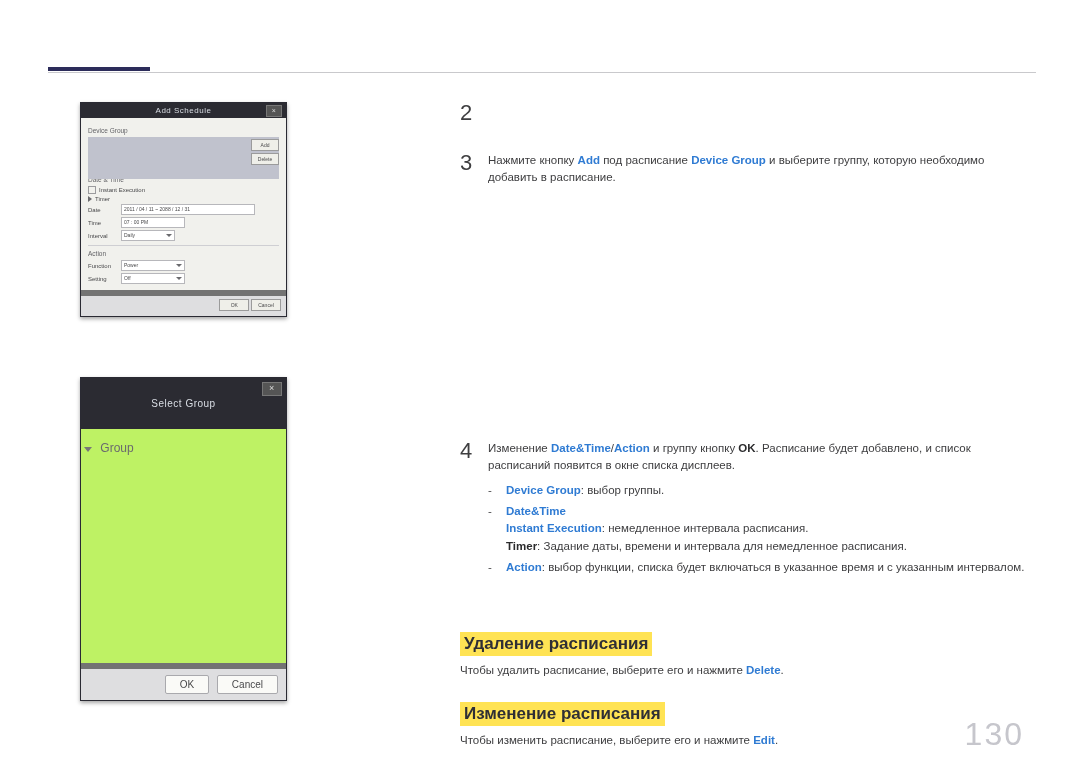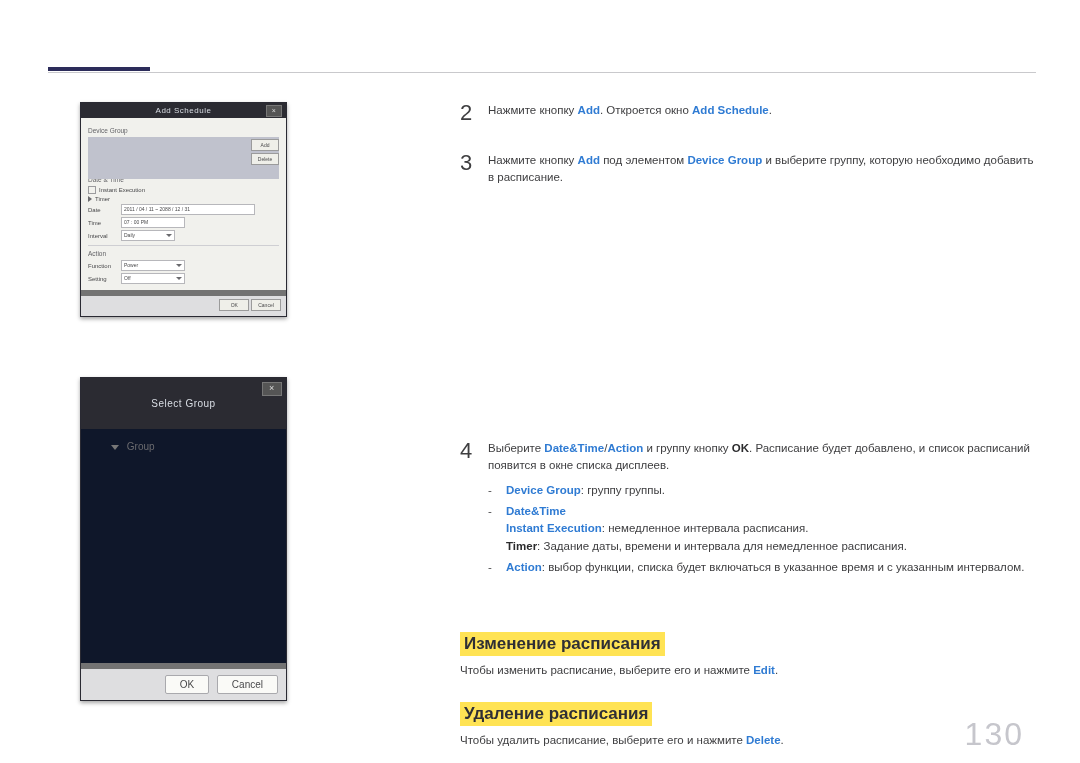--- a/index.html
+++ b/index.html
@@ -24,21 +24,21 @@
   .ctl-row{display:flex;align-items:center;margin:2px 0;gap:3px}
   .ctl-row .lab{width:30px}
   .fld{height:9px;background:#fff;border:1px solid #b7b7bb;display:inline-block}
   .sel{height:9px;background:#fff;border:1px solid #b7b7bb;display:inline-block;position:relative}
   .sel::after{content:"";position:absolute;right:2px;top:3px;border-left:3px solid transparent;border-right:3px solid transparent;border-top:3px solid #6a6a6e}
   .footer-btns{text-align:right;background:#dedee0;border-top:6px solid #737373;padding:3px 5px}
   .footer-btns .mini-btn{width:28px}
 
   .dlg2 .dlg-title{font-size:10px;padding:20px 0}
   .dlg2 .dlg-close{top:4px;width:18px;height:12px;line-height:11px;font-size:9px}
-  .dlg2 .dlg-body{height:210px;background:#0f172a;padding:12px 30px;font-size:10px;color:#6a6a6e}
+  .dlg2 .dlg-body{height:210px;background:#bef264;padding:12px 3px;font-size:12px;color:#6a6a6e}
   .tree-caret{display:inline-block;border-left:4px solid transparent;border-right:4px solid transparent;border-bottom:5px solid #777;margin-right:5px;transform:rotate(180deg)}
   .dlg2 .footer-btns{padding:6px 8px}
   .dlg2 .footer-btns .fbtn{display:inline-block;background:#fafaf7;border:1px solid #a9a9ad;border-radius:2px;padding:3px 14px;font-size:10px;margin-left:6px}
 
   
   .step{display:flex;align-items:flex-start;margin-bottom:28px}
   .step .num{font-size:22px;font-weight:300;color:#3e3e40;width:28px;flex:none;line-height:1}
   .step .txt{font-size:11.5px;line-height:1.45;color:#3d3d3f}
   .kwb{color:#2f7bd3;font-weight:bold}
   .b{font-weight:bold;color:#2b2b2d}
@@ -131,69 +131,66 @@
           <span class="fbtn">Cancel</span>
         </div>
       </div>
 
     </div>
 
     <div class="right-col">
 
       <div class="step">
         <div class="num">2</div>
-        <div class="txt">
-          <span>Нажмите кнопку </span><span class="kwb">Add</span><span>. Откроется окно </span><span class="kwb">Add Schedule</span><span>.</span>
-        </div>
       </div>
 
       <div class="step">
         <div class="num">3</div>
         <div class="txt">
-          <span>Нажмите кнопку </span><span class="kwb">Add</span><span> под элементом </span><span class="kwb">Device Group</span><span> и выберите группу, которую необходимо добавить в расписание.</span>
+          <span>Нажмите кнопку </span><span class="kwb">Add</span><span> под расписание </span><span class="kwb">Device Group</span><span> и выберите группу, которую необходимо добавить в расписание.</span>
         </div>
       </div>
 
       <div class="step" style="margin-top:255px">
         <div class="num">4</div>
         <div class="txt">
-          <span>Выберите </span><span class="kwb">Date&amp;Time</span><span>/</span><span class="kwb">Action</span><span> и группу кнопку </span><span class="b">OK</span><span>. Расписание будет добавлено, и список расписаний появится в окне списка дисплеев.</span>
+          <span>Изменение </span><span class="kwb">Date&amp;Time</span><span>/</span><span class="kwb">Action</span><span> и группу кнопку </span><span class="b">OK</span><span>. Расписание будет добавлено, и список расписаний появится в окне списка дисплеев.</span>
 
           <div class="sub-list">
             <div class="row">
                 <span class="dash">-</span>
-                <span class="cont"><span class="kwb">Device Group</span><span>: группу группы.</span></span>
+                <span class="cont"><span class="kwb">Device Group</span><span>: выбор группы.</span></span>
               </div>
             <div class="row">
                 <span class="dash">-</span>
                 <span class="cont">
               <span class="kwb">Date&amp;Time</span><br>
               <span class="kwb">Instant Execution</span><span>: немедленное интервала расписания.</span><br>
               <span class="b">Timer</span><span>: Задание даты, времени и интервала для немедленное расписания.</span>
             </span>
               </div>
             <div class="row">
                 <span class="dash">-</span>
                 <span class="cont"><span class="kwb">Action</span><span>: выбор функции, списка будет включаться в указанное время и с указанным интервалом.</span></span>
               </div>
           </div>
         </div>
       </div>
 
       <div>
-        <span class="hl">Изменение расписания</span>
+        <span class="hl">Удаление расписания</span>
         <div class="para">
-          <span>Чтобы изменить расписание, выберите его и нажмите </span><span class="kwb">Edit</span><span>.</span>
+          <span>Чтобы удалить расписание, выберите его и нажмите </span><span class="kwb">Delete</span><span>.</span>
         </div>
       </div>
 
       <div>
-        <span class="hl">Удаление расписания</span>
+        <span class="hl">Изменение расписания</span>
         <div class="para">
-          <span>Чтобы удалить расписание, выберите его и нажмите </span><span class="kwb">Delete</span><span>.</span>
+          <span>Чтобы изменить расписание, выберите его и нажмите </span><span class="kwb">Edit</span><span>.</span>
         </div>
       </div>
 
     </div>
   </div>
 
   <div class="page-num">130</div>
 </div>
 
 </body></html>

